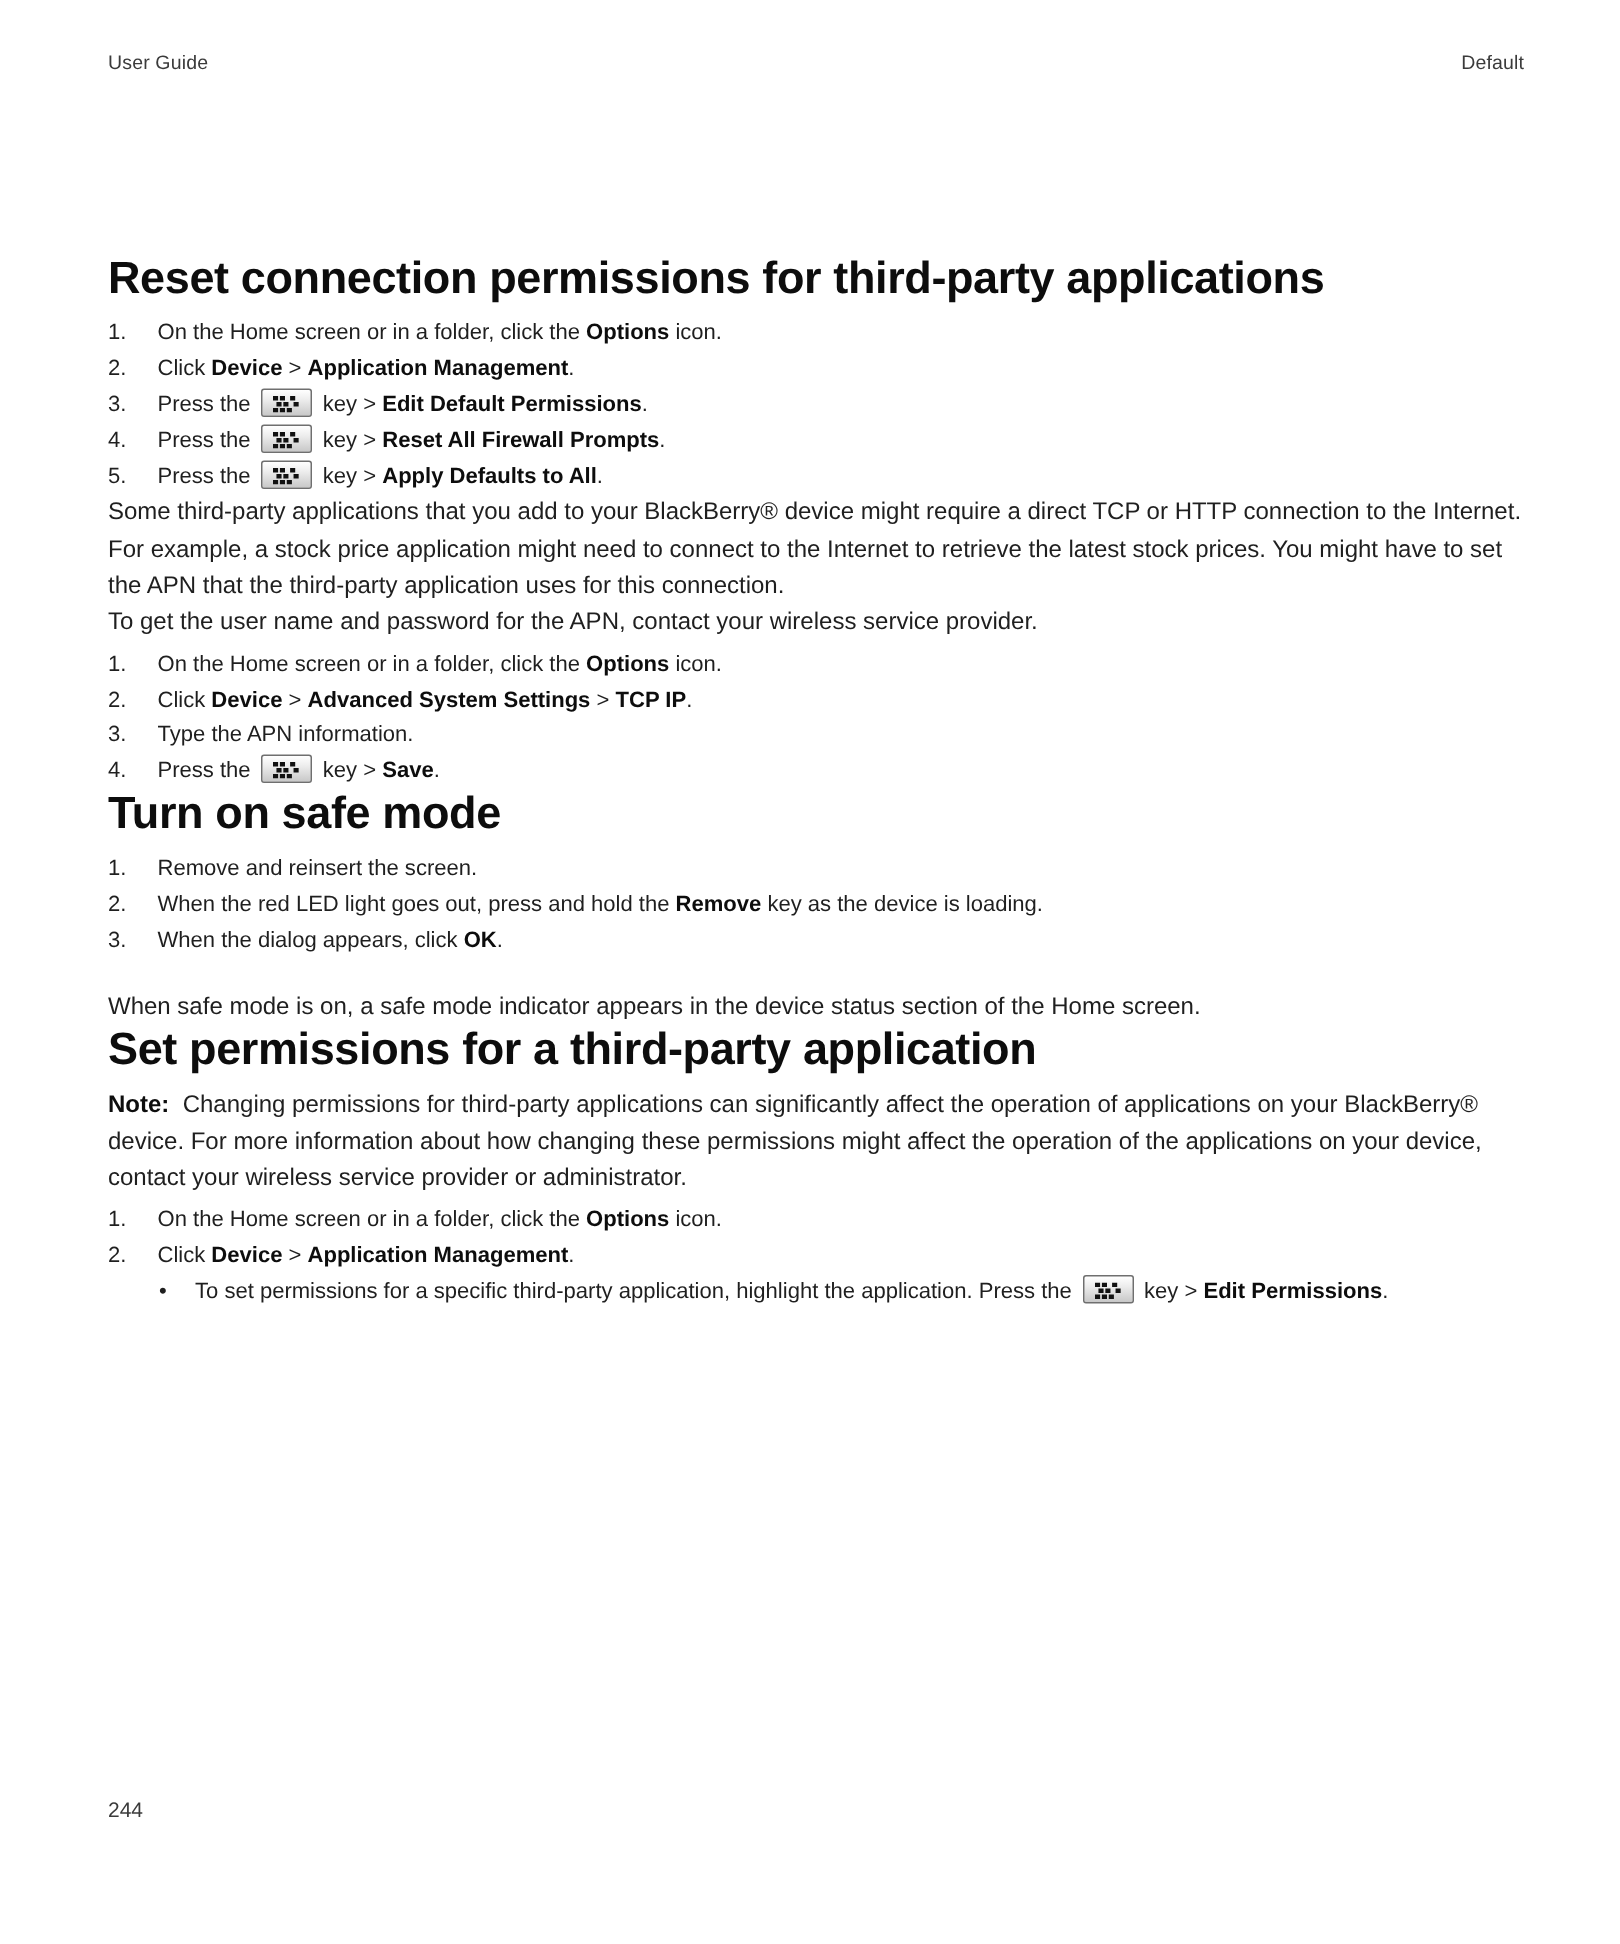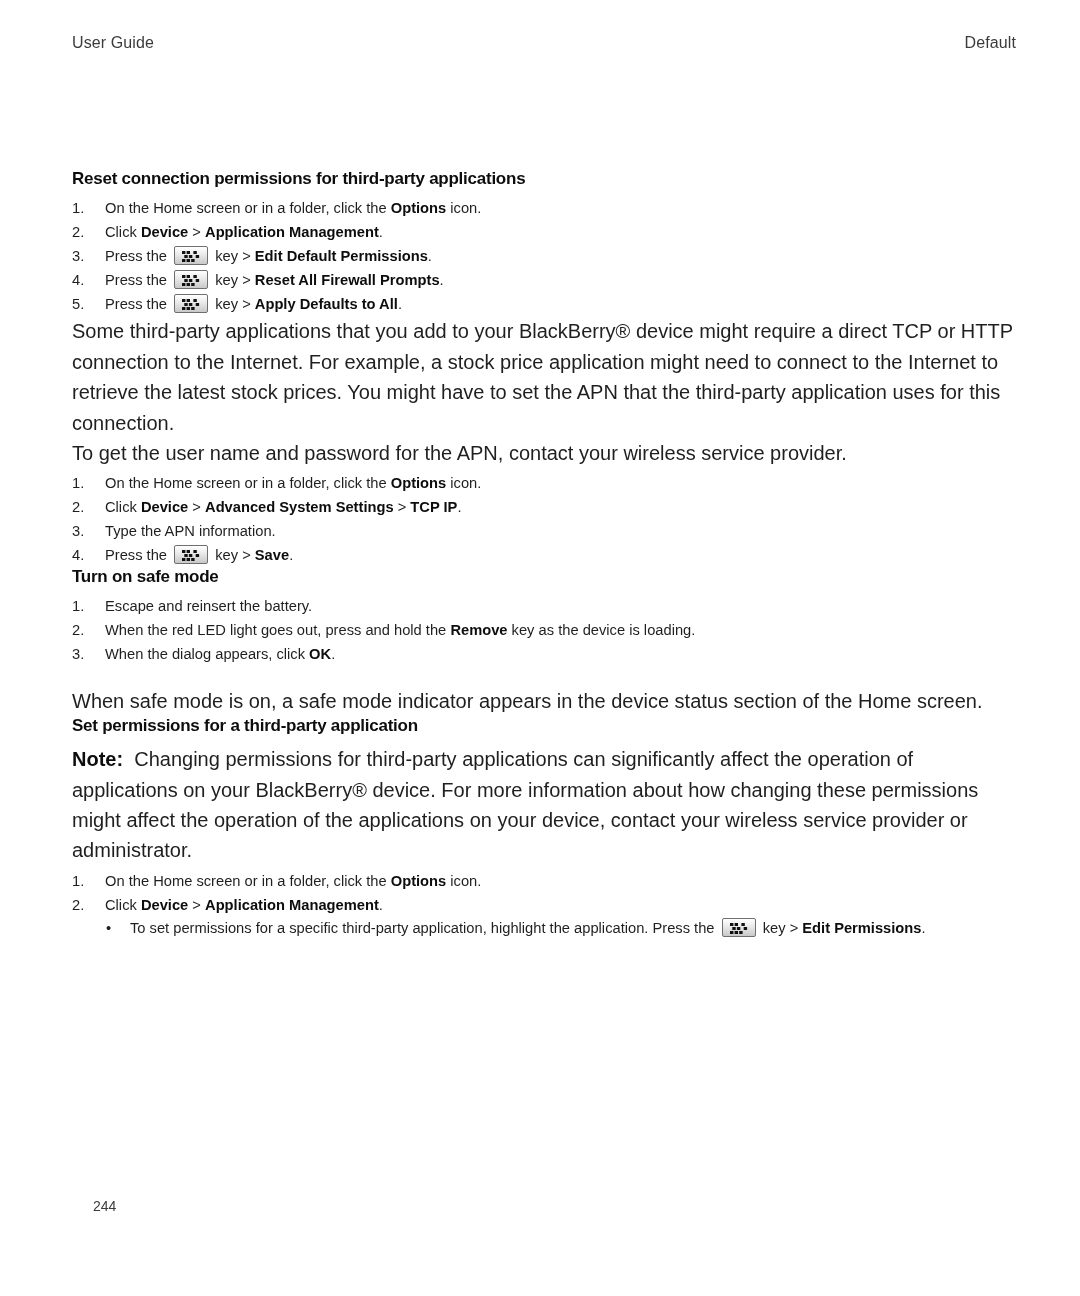--- a/index.html
+++ b/index.html
@@ -24,45 +24,45 @@
     padding: 0;
   }
   
   .runhead {
     position: absolute;
     left: 72px;
     top: 34px;
     width: 944px;
     display: flex;
     justify-content: space-between;
-    font-size: 16px;
+    font-size: 13px;
     color: #3b3b3b;
     letter-spacing: 0.1px;
   }
   
   .content {
     position: absolute;
     left: 72px;
     top: 170px;
     width: 946px;
   }
   h2.sec {
-    font-size: 17px;
+    font-size: 30px;
     font-weight: bold;
     line-height: 1.08;
     margin: 0 0 9px 0;
     color: #0d0d0d;
     letter-spacing: -0.25px;
     font-stretch: condensed;
   }
   .gap-before { margin-top: 34px; }
   .gap-before-lg { margin-top: 40px; }
 
   p.body {
-    font-size: 20px;
+    font-size: 16px;
     line-height: 1.52;
     margin: 0 0 0 0;
     color: #1f1f1f;
     text-align: left;
   }
   p.body + p.body { margin-top: 13px; }
   .para-block { margin-bottom: 13px; }
 
   
   ol.steps {
@@ -123,21 +123,20 @@
   }
   .bbkey svg { position: absolute; left: 7px; top: 4px; }
 
   
   .folio {
     position: absolute;
     left: 72px;
     top: 1198px;
     font-size: 14px;
     color: #3b3b3b;
-    margin-left: 21px;
   }
 </style>
 </head>
 <body>
 
 <div class="page">
 
   <div class="runhead">
     <span>User Guide</span>
     <span>Default</span>
@@ -210,21 +209,21 @@
                   <rect x="0" y="8" width="3.4" height="3"></rect>
                   <rect x="4.6" y="8" width="3.4" height="3"></rect>
                   <rect x="9.2" y="8" width="3.4" height="3"></rect>
                 </g>
               </svg></span><span> key &gt; </span><b>Save</b><span>.</span></li>
         </ol>
       </section>
       <section>
         <h2 class="sec gap-before-lg">Turn on safe mode</h2>
         <ol class="steps">
-          <li><span class="num">1.</span><span>Escape and reinsert the battery.</span></li>
+          <li><span class="num">1.</span><span>Remove and reinsert the screen.</span></li>
           <li><span class="num">2.</span><span>When the red LED light goes out, press and hold the </span><b>Remove</b><span> key as the device is loading.</span></li>
           <li><span class="num">3.</span><span>When the dialog appears, click </span><b>OK</b><span>.</span></li>
         </ol>
         <p class="body" style="margin-top:20px">When safe mode is on, a safe mode indicator appears in the device status section of the Home screen.</p>
       </section>
       <section>
         <h2 class="sec gap-before-lg">Set permissions for a third-party application</h2>
         <p class="body"><b>Note:</b>&nbsp; Changing permissions for third-party applications can significantly affect the operation of applications on your BlackBerry® device. For more information about how changing these permissions might affect the operation of the applications on your device, contact your wireless service provider or administrator.</p>
         <ol class="steps">
           <li><span class="num">1.</span><span>On the Home screen or in a folder, click the </span><b>Options</b><span> icon.</span></li>

